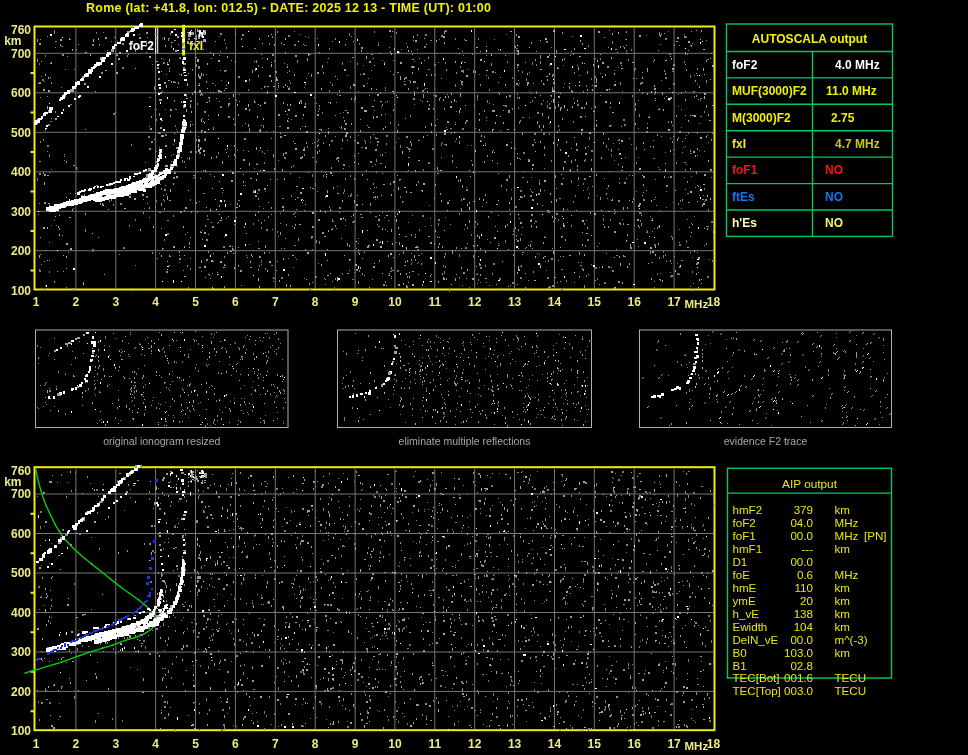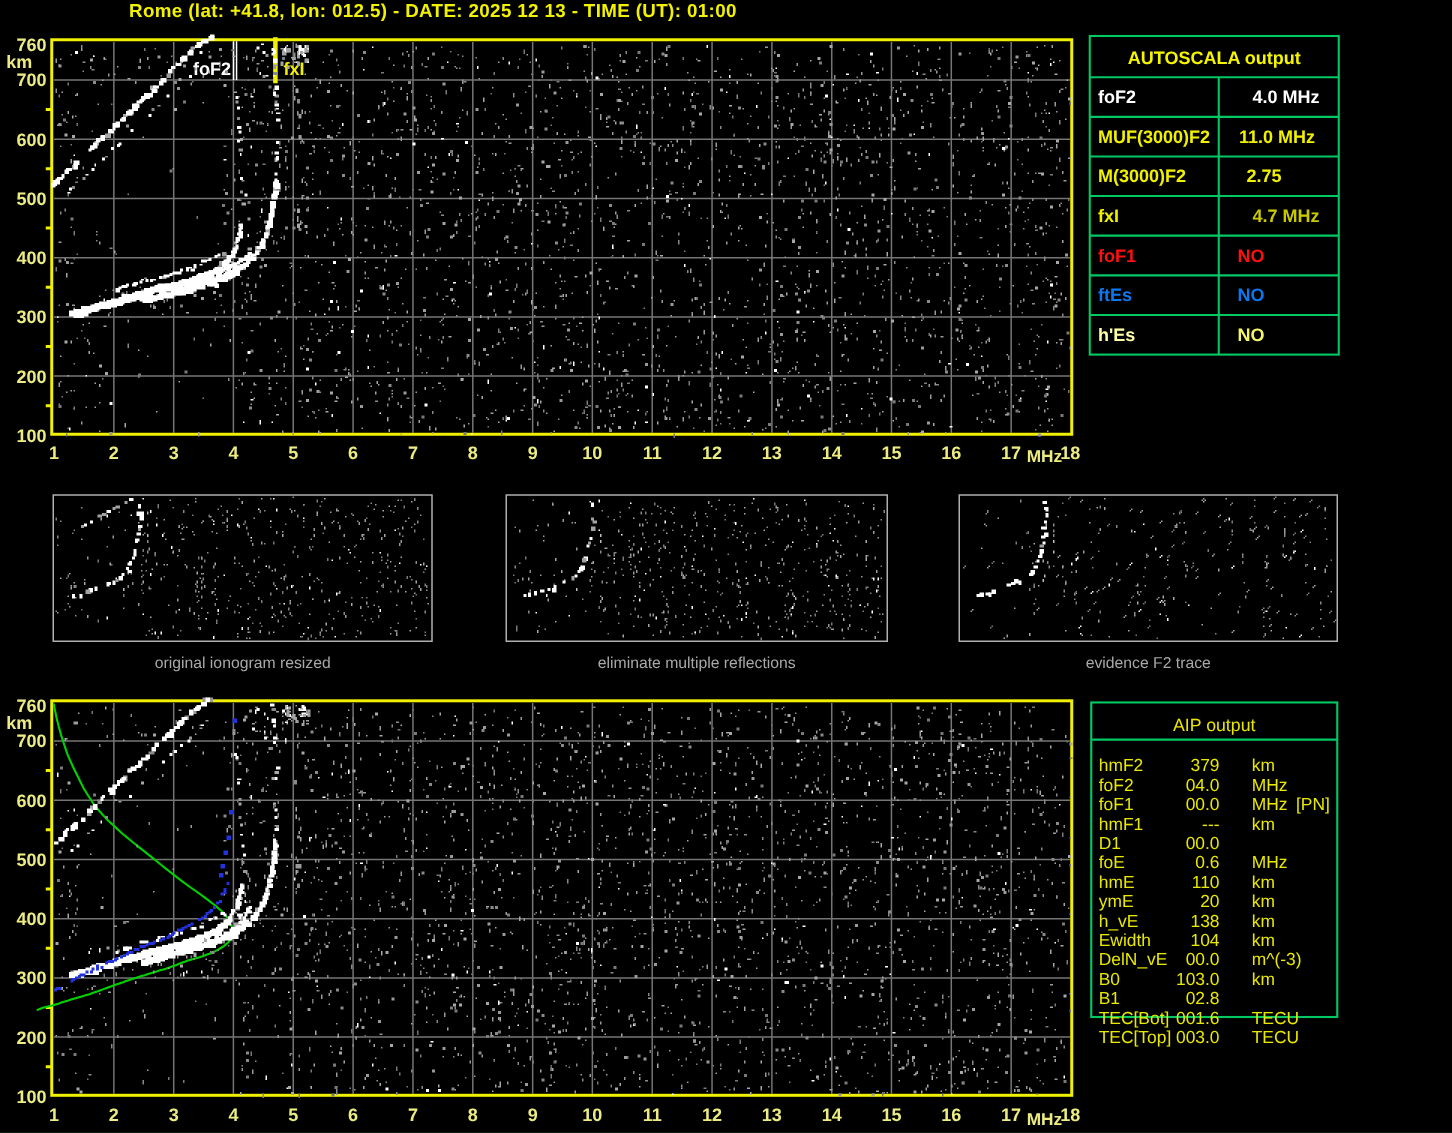--- a/index.html
+++ b/index.html
@@ -1,15 +1,15 @@
 <!DOCTYPE html>
 <html><head><meta charset="utf-8"><title>ionogram</title>
 <style>
 html,body{margin:0;padding:0;background:#000;}
-#page{position:relative;width:968px;height:755px;background:#15803d;overflow:hidden;}
+#page{position:relative;width:968px;height:755px;background:#c4b5fd;overflow:hidden;}
 </style></head>
 <body>
 <div id="page">
 <svg width="968" height="755" viewBox="0 0 968 755" xmlns="http://www.w3.org/2000/svg" style="position:absolute;left:0;top:0">
 <rect x="0" y="0" width="968" height="755" fill="#000000"></rect>
 <text x="86" y="11.5" font-family="Liberation Sans, sans-serif" font-size="12.5" fill="#f2f200" font-weight="bold" letter-spacing="0.25">Rome (lat: +41.8, lon: 012.5) - DATE: 2025 12 13 - TIME (UT): 01:00</text>
 <path d="M75.9 28.0V288.5M115.8 28.0V288.5M155.6 28.0V288.5M195.5 28.0V288.5M235.4 28.0V288.5M275.3 28.0V288.5M315.2 28.0V288.5M355.1 28.0V288.5M394.9 28.0V288.5M434.8 28.0V288.5M474.7 28.0V288.5M514.6 28.0V288.5M554.5 28.0V288.5M594.3 28.0V288.5M634.2 28.0V288.5M674.1 28.0V288.5M36 250.7H713.5M36 211.3H713.5M36 171.8H713.5M36 132.3H713.5M36 92.8H713.5M36 53.3H713.5" stroke="#757575" stroke-width="1" fill="none"></path>
 <rect x="34.5" y="26.5" width="680" height="263" fill="none" stroke="#f0f000" stroke-width="2"></rect>
 <path d="M30.5 270.5H34M30.5 231.0H34M30.5 191.5H34M30.5 152.0H34M30.5 112.5H34M30.5 73.0H34" stroke="#f0f000" stroke-width="2" fill="none"></path>
 <text x="31" y="33.9" font-family="Liberation Sans, sans-serif" font-size="12" fill="#ecec82" font-weight="bold" text-anchor="end">760</text>

